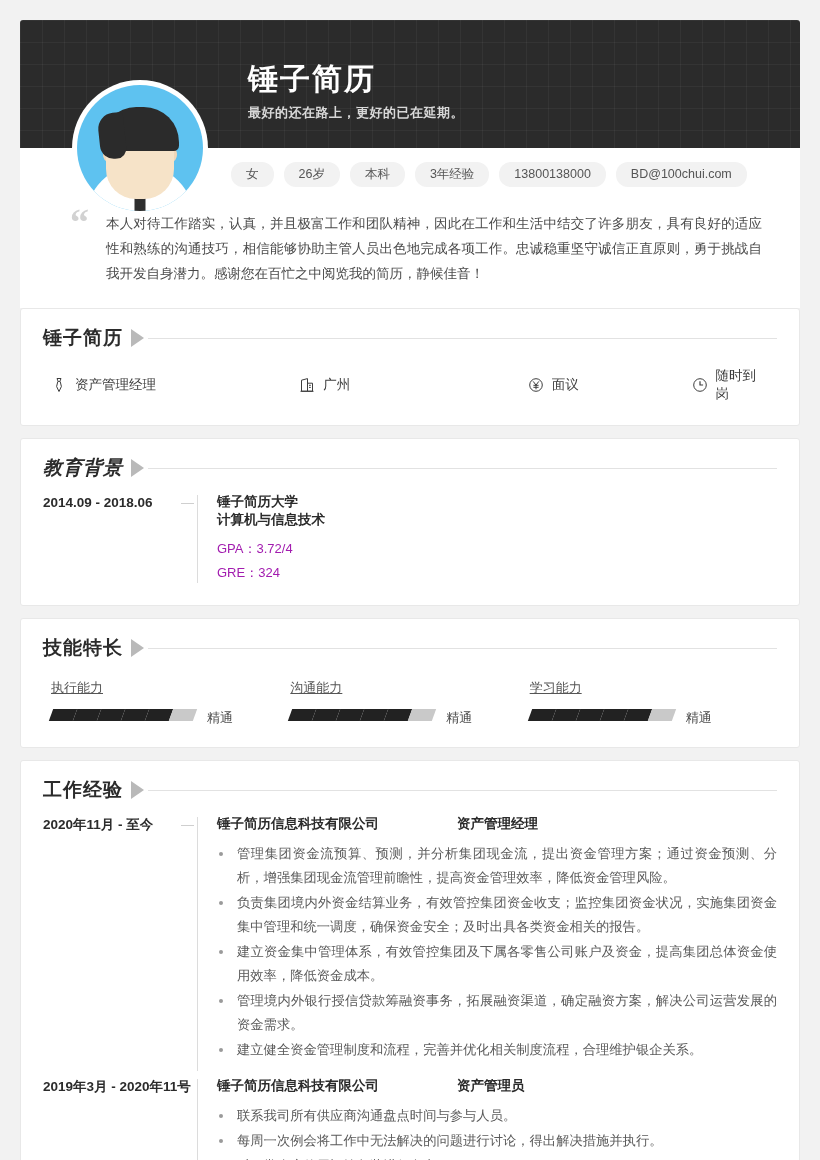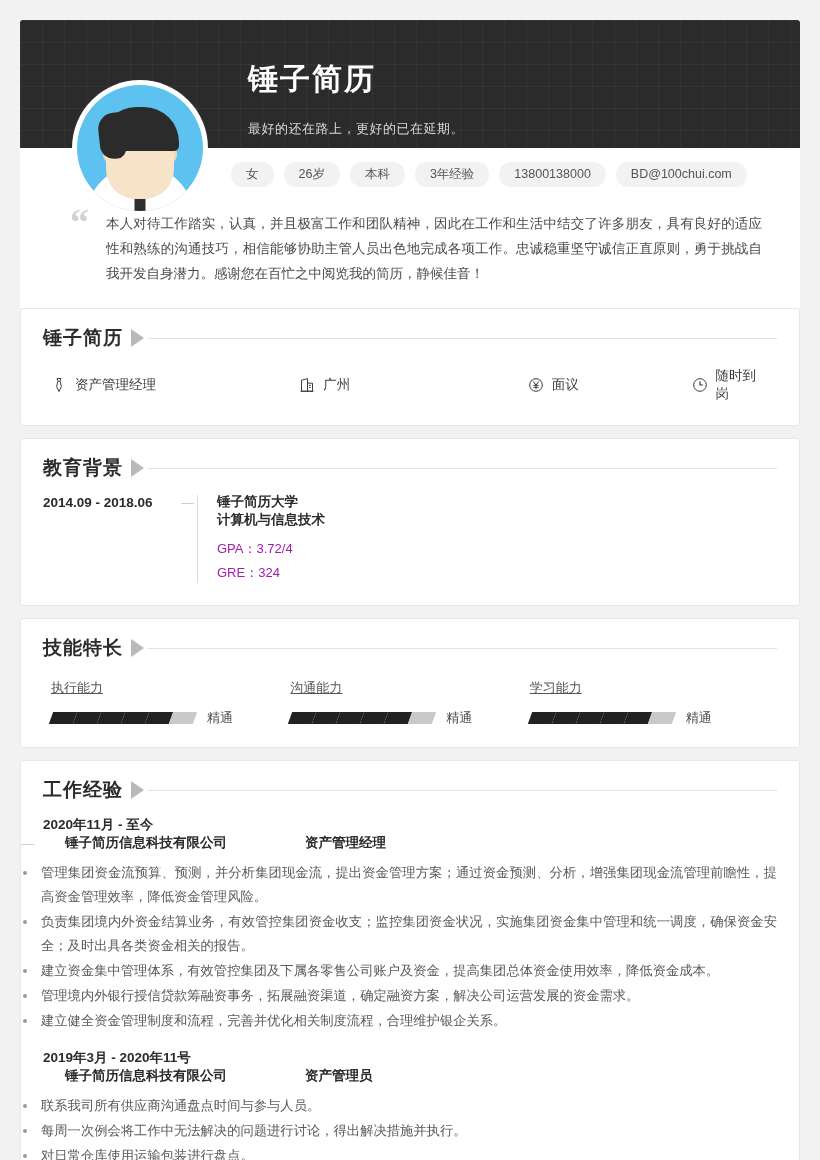--- a/index.html
+++ b/index.html
@@ -30,21 +30,21 @@
     background-size: 22px 22px;
     height: 128px;
     position: relative;
   }
   .hdr-text { position: absolute; left: 228px; top: 42px; }
   .hdr-name {
     color: #ffffff; font-size: 30px; font-weight: 700; letter-spacing: 2px;
     line-height: 34px;
   }
   .hdr-slogan {
-    color: #d8d8d8; font-size: 13px; margin-top: 24px; letter-spacing: .5px;
+    color: #d8d8d8; font-size: 13px; margin-top: 8px; letter-spacing: .5px; font-weight: bold;
   }
 
   
   .avatar-wrap {
     position: absolute; left: 52px; top: 60px; width: 136px; height: 136px; z-index: 5;
   }
   .avatar-ring {
     width: 136px; height: 136px; border-radius: 50%;
     background: #ffffff; padding: 5px;
   }
@@ -148,36 +148,36 @@
   .edu-body { flex: 1; }
   .edu-first { display: flex; flex-direction: column; }
   .edu-school { width: 240px; font-size: 13.5px; font-weight: 700; color: #2b2b2b; }
   .edu-major { font-size: 13.5px; font-weight: 700; color: #2b2b2b; }
   .edu-sub { color: #a21caf; font-size: 13px; line-height: 24px; margin-top: 8px; }
 
   
   .skills-row { display: flex; padding: 10px 8px 0 8px; }
   .skill { width: 266px; }
   .skill-name { color: #555; font-size: 13px; margin-bottom: 12px; text-decoration: underline; }
-  .skill-bar { display: flex; align-items: center; gap: 0; }
+  .skill-bar { display: flex; gap: 0; }
   .seg {
     width: 24px; height: 12px; background: #222;
     transform: skewX(-20deg);
   }
   .seg.off { background: #c9c9c9; }
   .skill-level { margin-left: 12px; color: #4a4a4a; font-size: 13px; }
 
   
-  .work-row { display: flex; padding-top: 4px; flex-direction: column; }
+  .work-row { display: flex; padding-top: 4px; }
   .work-date {
     width: 160px; font-size: 13.5px; font-weight: 700; color: #2b2b2b;
     padding-top: 1px; padding-left: 22px; white-space: nowrap;
   }
   .work-body { flex: 1; padding-bottom: 10px; }
-  .work-first { display: flex; margin-left: 44px; }
+  .work-first { display: flex; }
   .work-co { width: 240px; font-size: 13.5px; font-weight: 700; color: #2b2b2b; }
   .work-title { font-size: 13.5px; font-weight: 700; color: #2b2b2b; }
   .work-list { margin-top: 9px; list-style: none; }
   .work-list li {
     position: relative; padding-left: 20px; color: #5a5a5a;
     font-size: 13.3px; line-height: 24px; margin-bottom: 1px; text-align: justify;
   }
   .work-list li::before {
     content: ""; position: absolute; left: 2px; top: 10px;
     width: 4px; height: 4px; border-radius: 50%; background: #9a9a9a;
@@ -284,21 +284,21 @@
               </g>
             </svg>
         </span>
         <span>随时到岗</span>
       </div>
 
     </div>
   </div>
 
   <div class="card sec" style="padding-left:0;padding-right:22px;">
-    <div class="sec-head" style="padding-left:22px;">
+    <div class="sec-head" style="padding-left:22px;font-style:italic;">
       <div class="sec-title">教育背景</div>
       <div class="sec-tri"></div>
       <div class="sec-line"></div>
     </div>
 
     <div class="edu-row">
       <div class="edu-date">2014.09 - 2018.06</div>
       <div class="tl">
         <div class="tl-dash"></div>
           <div class="tl-line"></div>

